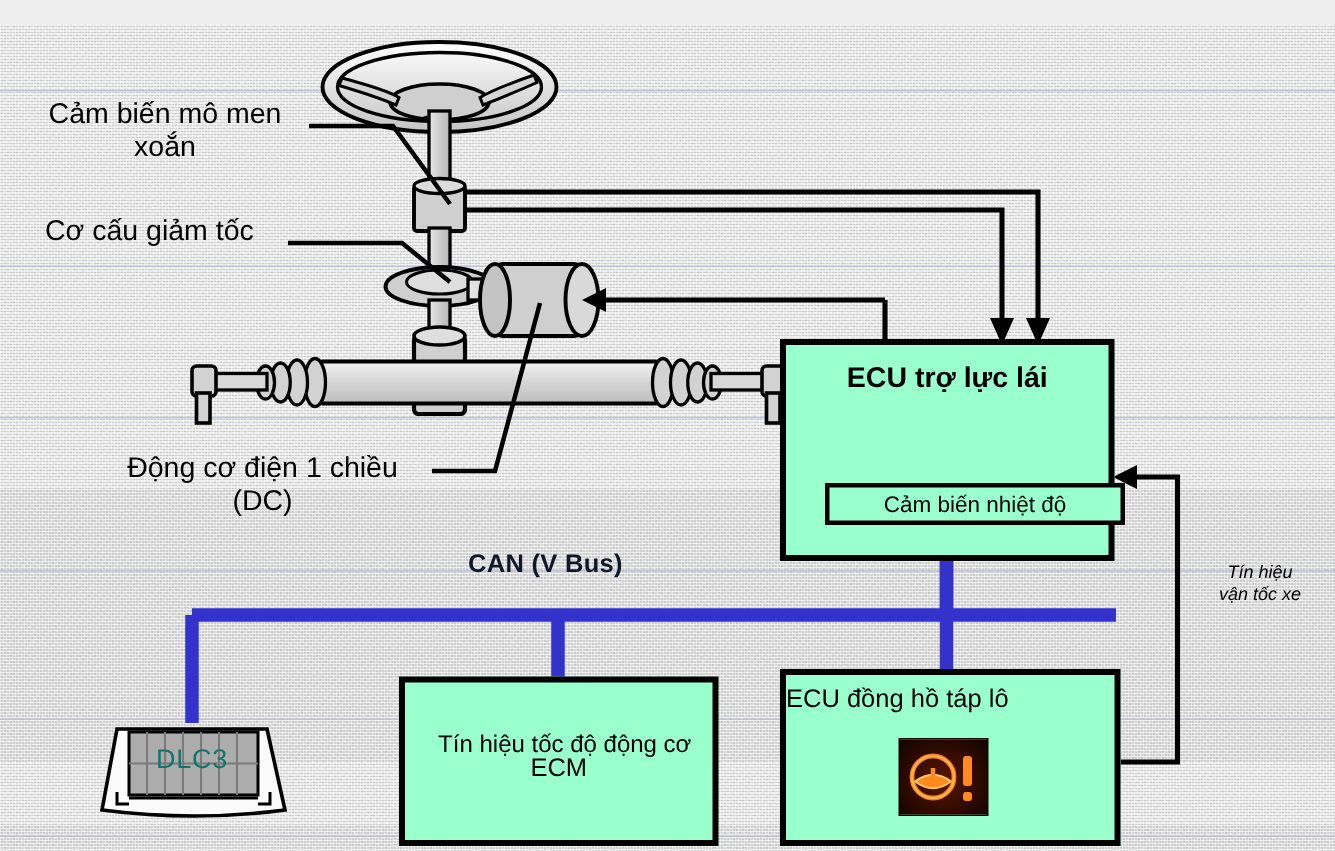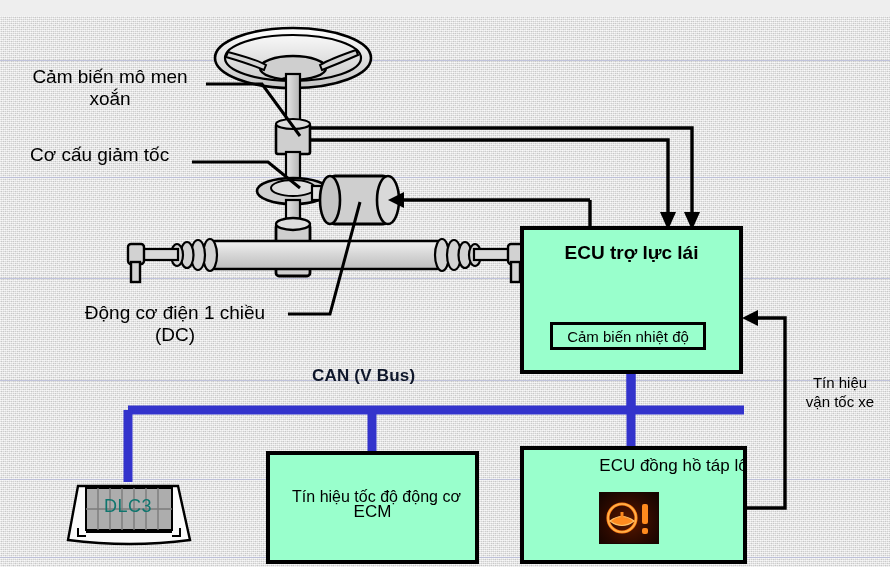--- a/index.html
+++ b/index.html
@@ -25,51 +25,51 @@
       repeating-linear-gradient(128deg, rgba(140,140,140,.09) 0 2px, rgba(255,255,255,.10) 2px 4px);
     opacity:.95;
   }
   #rules{position:absolute;inset:0;}
   #rules .rule{position:absolute;left:0;width:890px;height:1px;background:#b9bcd8;opacity:.85;}
   svg.layer{position:absolute;left:0;top:0;width:890px;height:567px;overflow:visible;}
 
   .lbl{position:absolute;color:#000;white-space:pre;line-height:1.18;}
   .lbl.sensor{font-size:19px;text-align:center;}
   .lbl.can{font-size:17px;font-weight:bold;color:#0f172a;letter-spacing:.2px;}
-  .lbl.ital{font-size:15px;text-align:center;line-height:1.25;}
+  .lbl.ital{font-size:12px;font-style:italic;text-align:center;line-height:1.25;}
 
   .box{position:absolute;box-sizing:border-box;}
   #ecu-box{
     left:520px;top:210px;width:223px;height:148px;
     background:#99ffcc;border:4px solid #000000;
   }
   #ecu-title{
     position:absolute;left:0;top:12px;width:100%;
     text-align:center;font-size:19px;font-weight:bold;color:#000;
   }
   #temp-sensor{
-    position:absolute;left:26px;top:92px;width:156px;height:28px;
+    position:absolute;left:26px;top:92px;width:200px;height:28px;
     background:#99ffcc;border:3px solid #000;
     display:flex;align-items:center;justify-content:center;
     font-size:15px;color:#000;box-sizing:border-box;
   }
   #ecm-box{
     left:266px;top:435px;width:213px;height:113px;
     background:#99ffcc;border:4px solid #000;
   }
   #ecm-title{position:absolute;left:0;top:7px;width:100%;text-align:center;font-size:17px;margin-top:40px;}
   #ecm-sub{
     position:absolute;left:8px;top:32px;width:197px;
     text-align:center;font-size:16px;line-height:1.3;
   }
   #meter-box{
     left:520px;top:430px;width:227px;height:118px;
     background:#99ffcc;border:4px solid #000;
   }
-  #meter-title{position:absolute;left:0;top:6px;width:100%;text-align:center;font-size:17px;padding-left:40px;}
+  #meter-title{position:absolute;left:0;top:6px;width:100%;font-size:17px;}
   #warn-icon{
     position:absolute;left:75px;top:42px;width:58px;height:50px;
     background:radial-gradient(ellipse at 50% 55%, #5a1800 0%, #2a0900 62%, #120400 100%);
     border:1px solid #1a0600;
     display:flex;align-items:center;justify-content:center;
   }
   
   #dlc3{position:absolute;left:62px;top:466px;width:132px;height:58px;}
   #dlc3-label{
     position:absolute;left:0;top:14px;width:132px;text-align:center;

